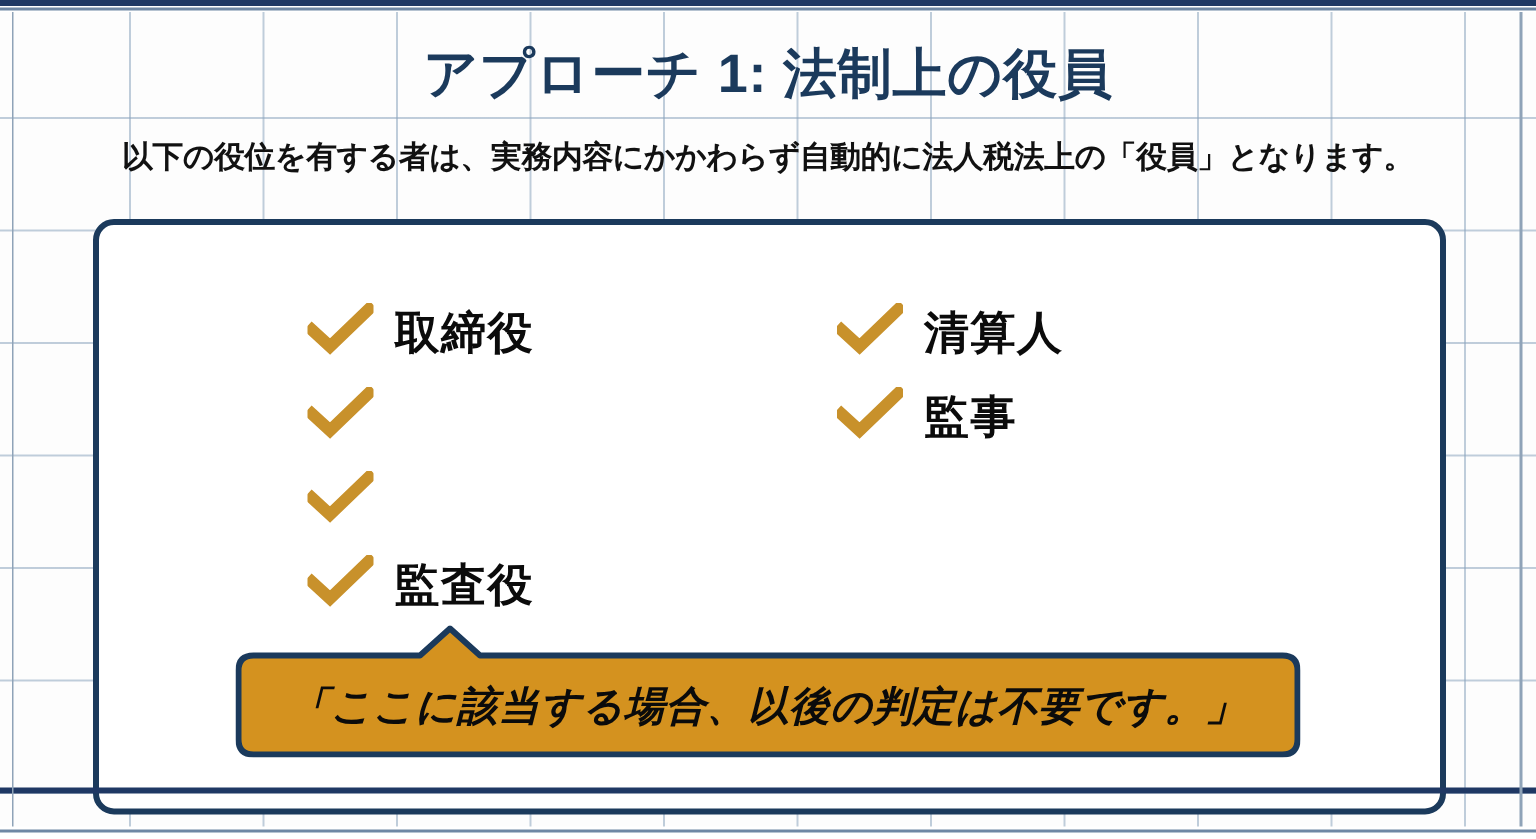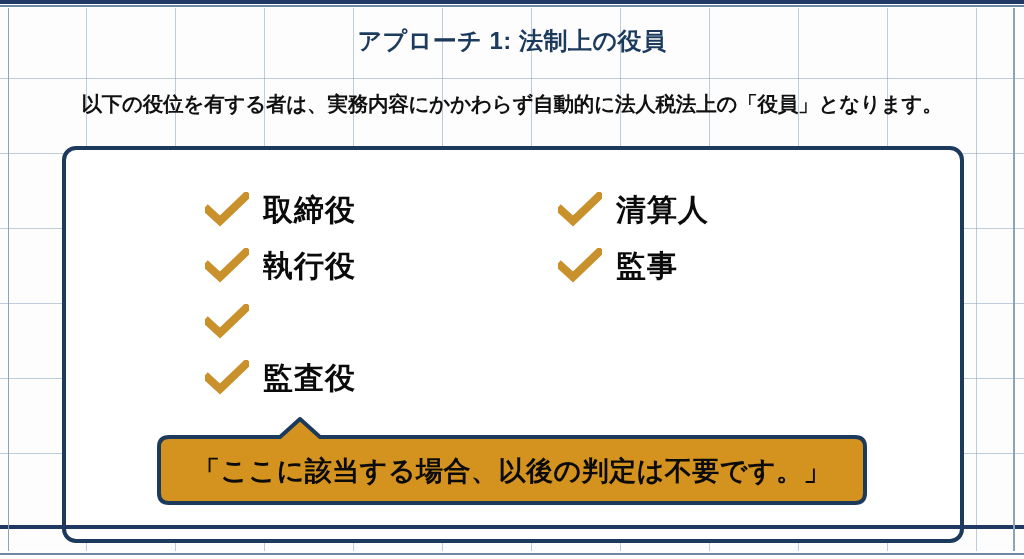--- a/index.html
+++ b/index.html
@@ -73,21 +73,21 @@
     background: #8fa3b8;
     z-index: 6;
   }
 
   
   .title {
     position: absolute;
     left: 0; top: 25px;
     width: 1024px;
     text-align: center;
-    font-size: 24px;
+    font-size: 36px;
     font-weight: bold;
     letter-spacing: 0.5px;
     color: #1b3a5c;
     z-index: 3;
     white-space: nowrap;
   }
 
   
   .subtitle {
     position: absolute;
@@ -116,21 +116,21 @@
   
   .list-col {
     position: absolute;
     z-index: 4;
   }
   .col-left  { left: 205px; top: 182px; }
   .col-right { left: 558px; top: 182px; }
 
   .check-row {
     display: flex;
-    align-items: center;
+    align-items: flex-end;
     height: 56px;
     font-family: Liberation Serif, serif;
   }
 
   .check-icon {
     width: 44px;
     height: 36px;
     flex: 0 0 44px;
     display: block;
     margin-right: 14px;
@@ -144,20 +144,21 @@
     line-height: 1;
     white-space: nowrap;
   }
 
   
   .callout-wrap {
     position: absolute;
     left: 157px; top: 417px;
     width: 710px; height: 88px;
     z-index: 5;
+    font-style: italic;
   }
   .callout-svg {
     position: absolute;
     left: 0; top: 0;
     width: 710px; height: 88px;
     display: block;
   }
   .callout-text {
     position: absolute;
     left: 0; top: 20px;
@@ -198,21 +199,20 @@
       <svg class="check-icon" viewBox="0 0 44 36" aria-hidden="true">
         <path d="M3 18 L15 29 L41 4" fill="none" stroke="#c8912b" stroke-width="8" stroke-linecap="square" stroke-linejoin="miter"></path>
       </svg>
       <span class="check-label">取締役</span>
     </div>
 
     <div class="check-row">
       <svg class="check-icon" viewBox="0 0 44 36" aria-hidden="true">
         <path d="M3 18 L15 29 L41 4" fill="none" stroke="#c8912b" stroke-width="8" stroke-linecap="square" stroke-linejoin="miter"></path>
       </svg>
-      <span class="check-label">執行役</span>
     </div>
 
     <div class="check-row">
       <svg class="check-icon" viewBox="0 0 44 36" aria-hidden="true">
         <path d="M3 18 L15 29 L41 4" fill="none" stroke="#c8912b" stroke-width="8" stroke-linecap="square" stroke-linejoin="miter"></path>
       </svg>
     </div>
 
     <div class="check-row">
       <svg class="check-icon" viewBox="0 0 44 36" aria-hidden="true">

